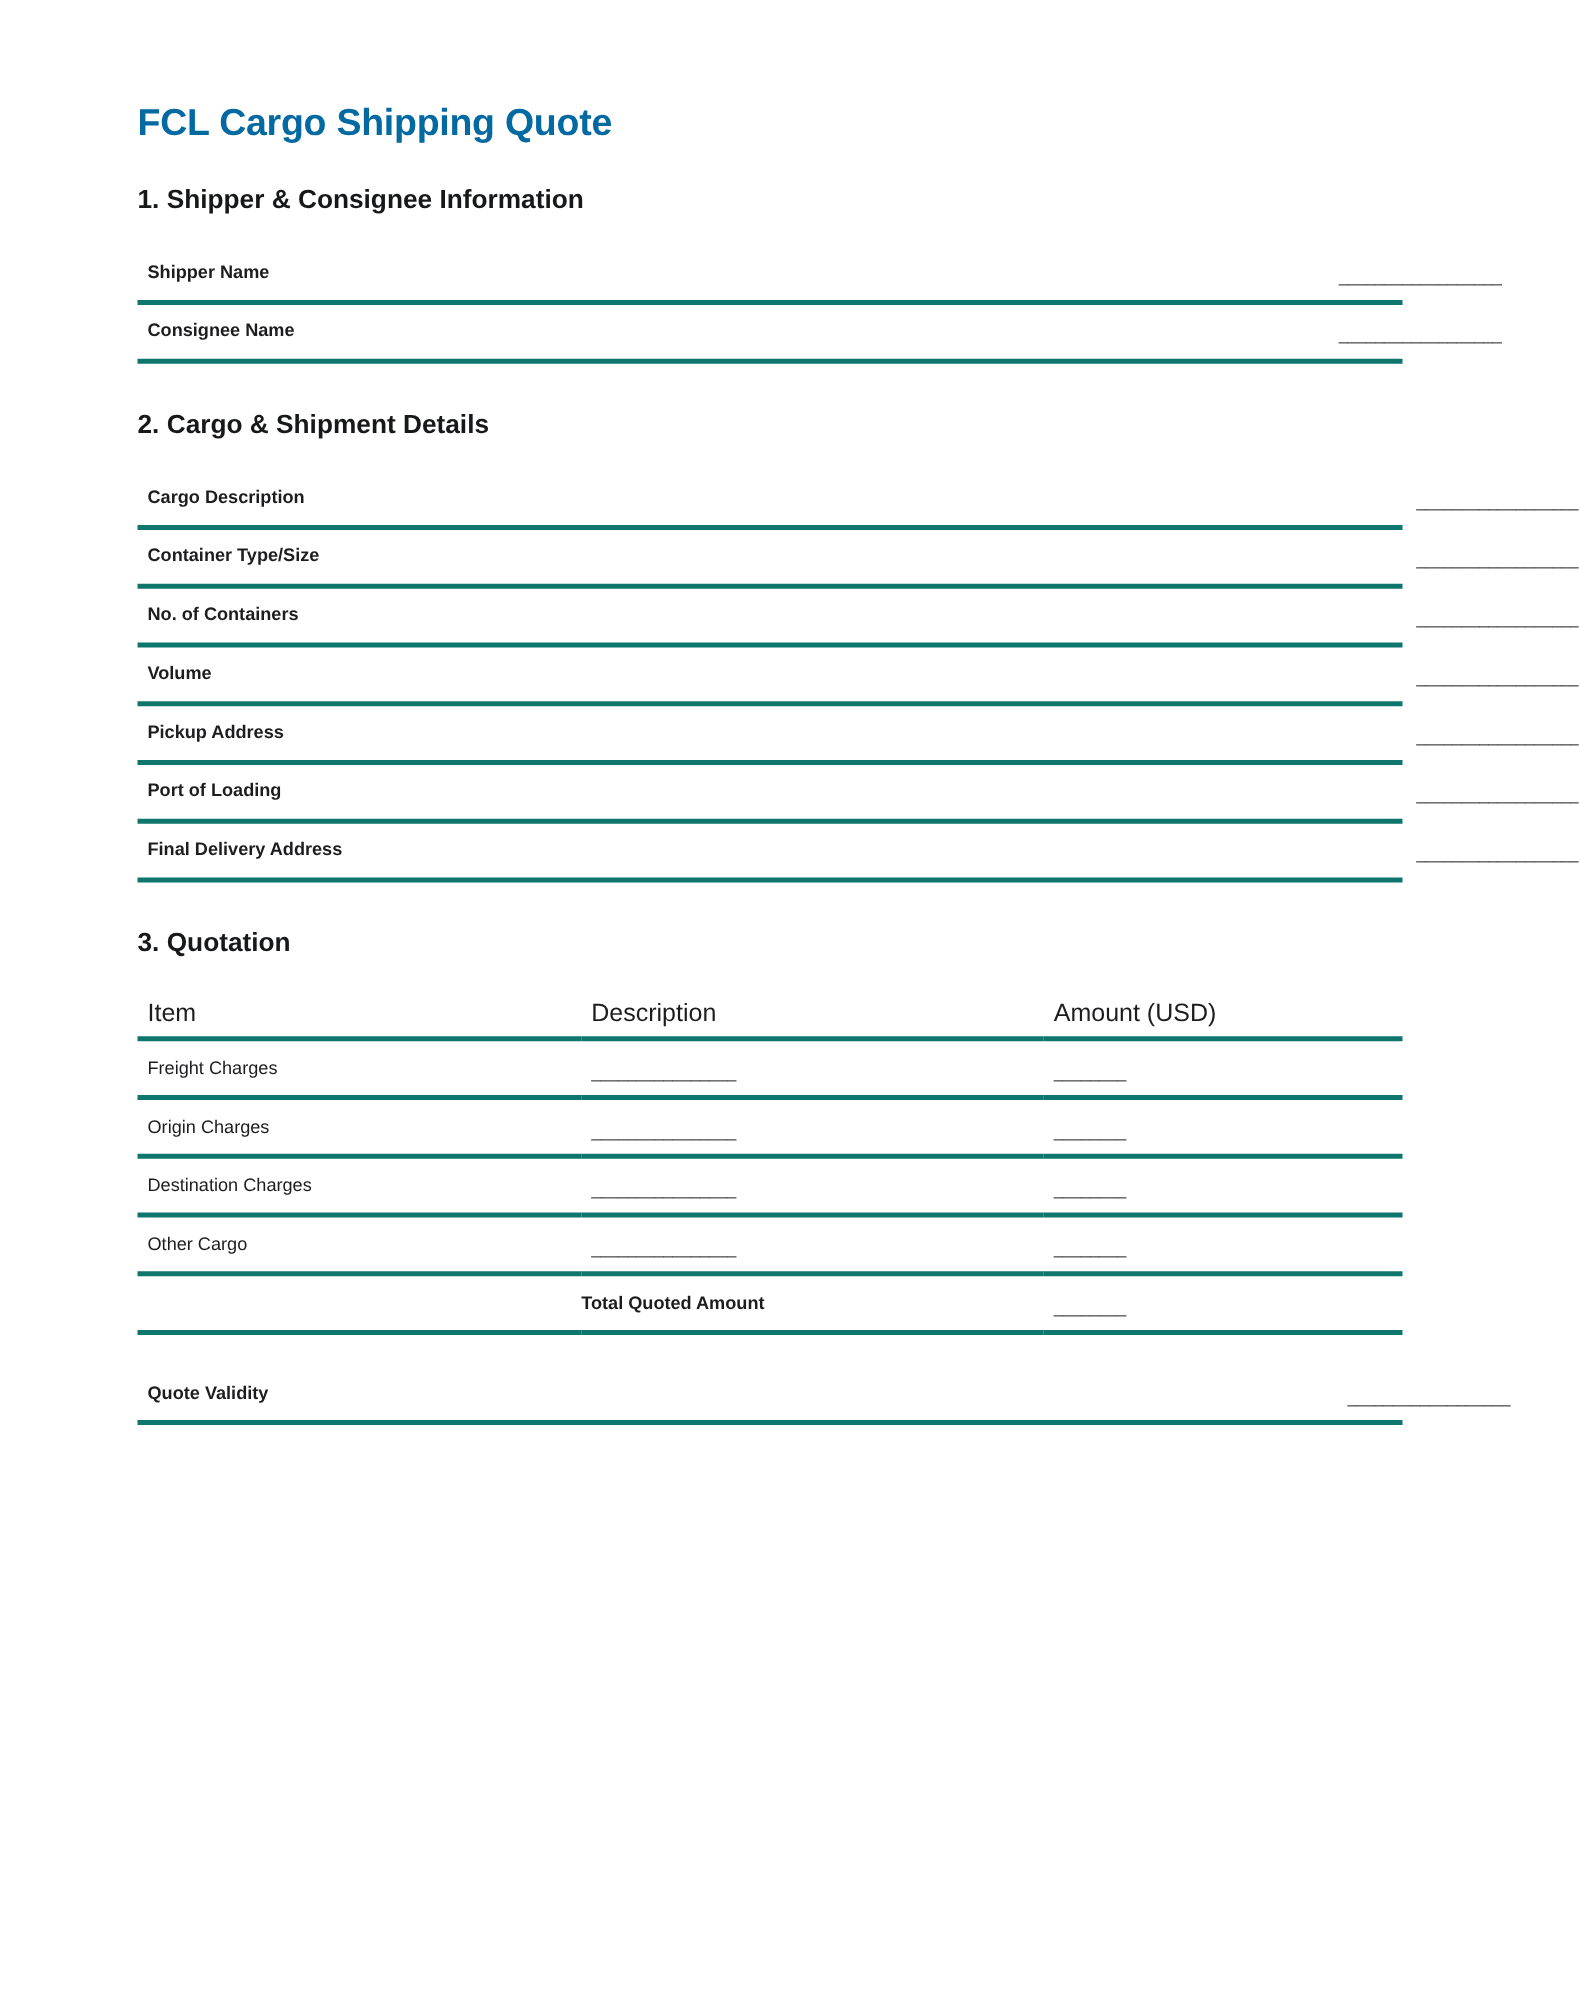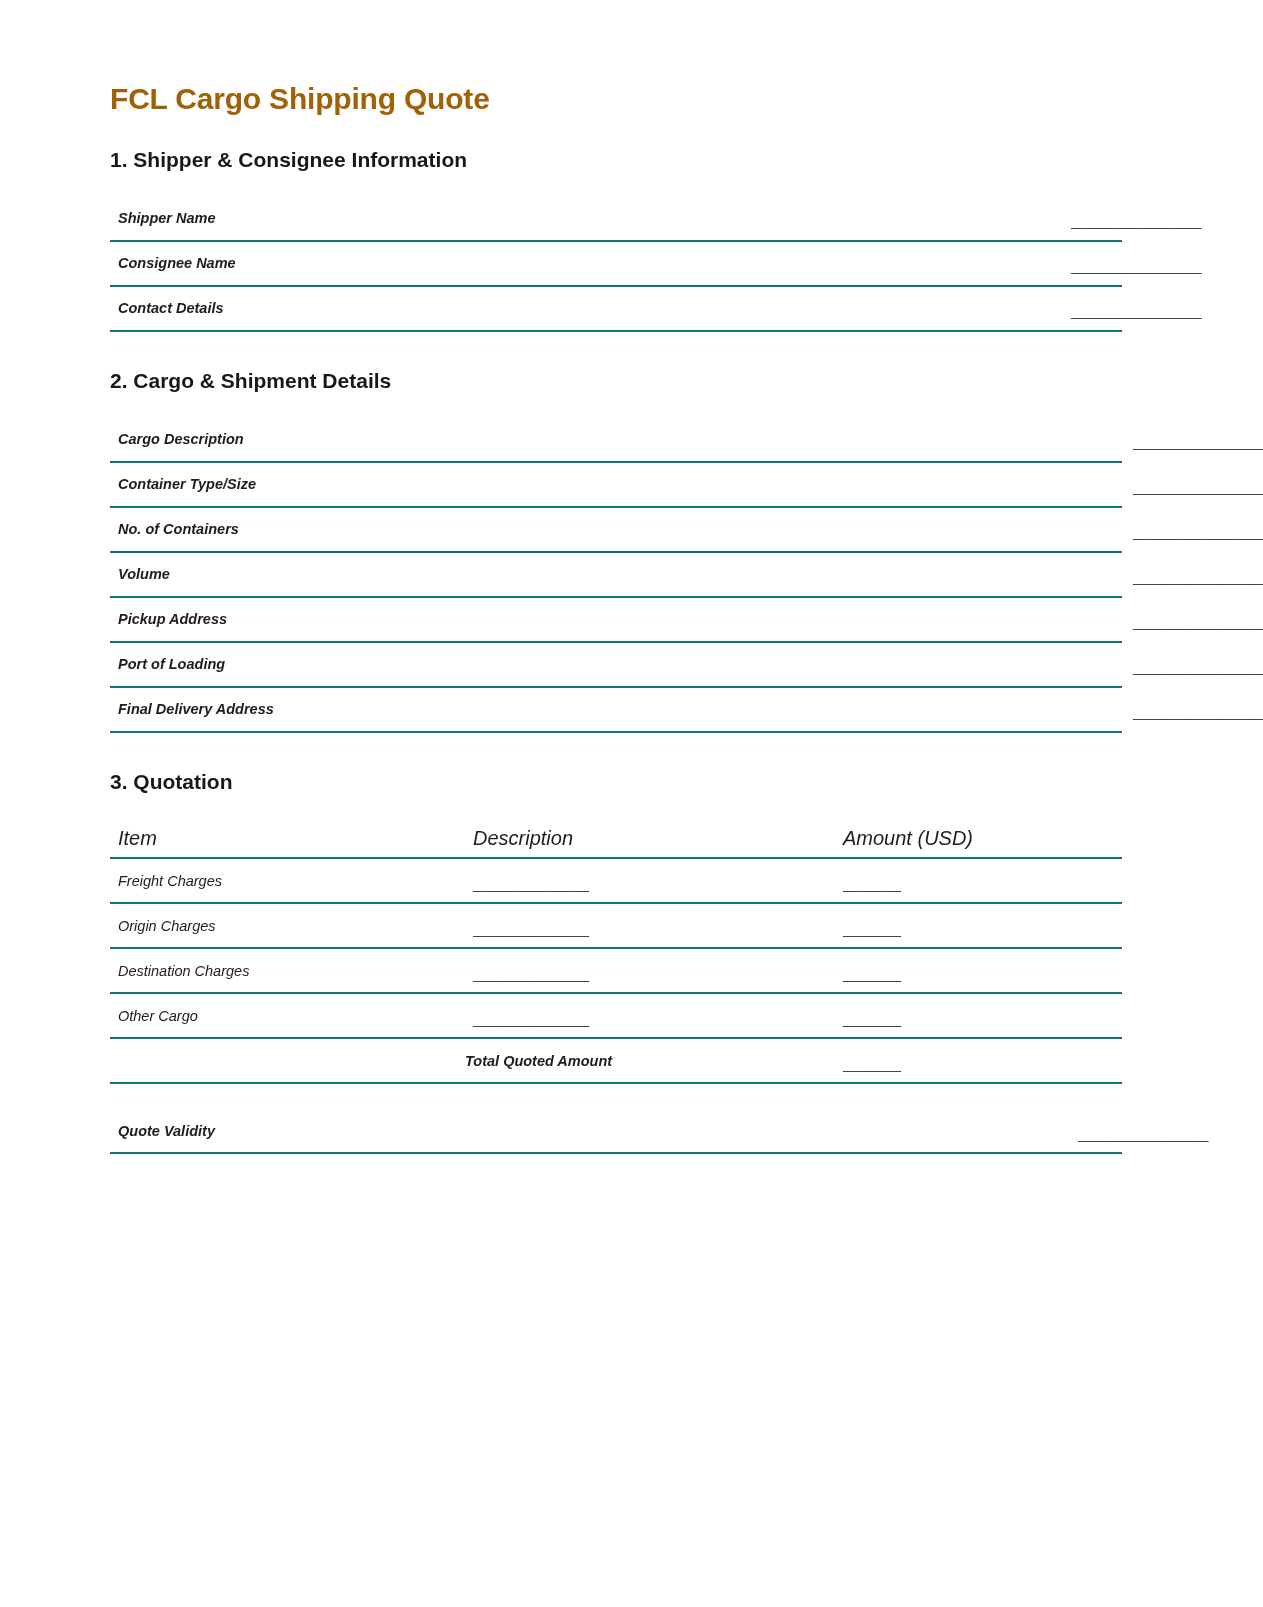--- a/index.html
+++ b/index.html
@@ -25,21 +25,21 @@
   .content {
     position: absolute;
     left: 110px;
     top: 0;
     width: 1012px;
   }
 
   .doc-title {
     font-size: 30px;
     font-weight: bold;
-    color: #a16207;
+    color: #0369a1;
     letter-spacing: -0.2px;
     margin: 0;
     padding-top: 82px;
     line-height: 1.15;
   }
 
   .section-heading {
     font-size: 21px;
     font-weight: bold;
     color: #17181a;
@@ -57,25 +57,24 @@
     table-layout: fixed;
     margin: 0;
   }
   table.t-sec1 { margin-top: 25px; }
   table.t-sec2 { margin-top: 25px; }
   table.t-sec3 { margin-top: 26px; }
   table.t-sec4 { margin-top: 25px; }
 
   table.form-table td,
   table.form-table th {
-    border-bottom: 2px solid #0f766e;
+    border-bottom: 4px solid #0f766e;
     padding: 0;
     vertical-align: middle;
     text-align: left;
-    font-style: italic;
   }
 
   .label-cell {
     font-size: 14.5px;
     font-weight: bold;
     color: #1d1d1f;
     height: 43px;
     padding-left: 8px !important;
     box-sizing: border-box;
   }
@@ -150,24 +149,20 @@
     <table class="form-table t-sec1">
       <tbody>
         <tr>
           <td class="label-cell">Shipper Name</td>
           <td class="blank-cell sec1-col2"><span class="blank">__________________</span></td>
         </tr>
         <tr>
           <td class="label-cell">Consignee Name</td>
           <td class="blank-cell sec1-col2"><span class="blank">__________________</span></td>
         </tr>
-        <tr>
-          <td class="label-cell">Contact Details</td>
-          <td class="blank-cell sec1-col2"><span class="blank">__________________</span></td>
-        </tr>
       </tbody>
     </table>
 
     <h2 class="section-heading sh-2">2. Cargo &amp; Shipment Details</h2>
 
     <table class="form-table t-sec2">
       <tbody>
         <tr>
           <td class="label-cell">Cargo Description</td>
           <td class="blank-cell sec2-col2"><span class="blank">__________________</span></td>

